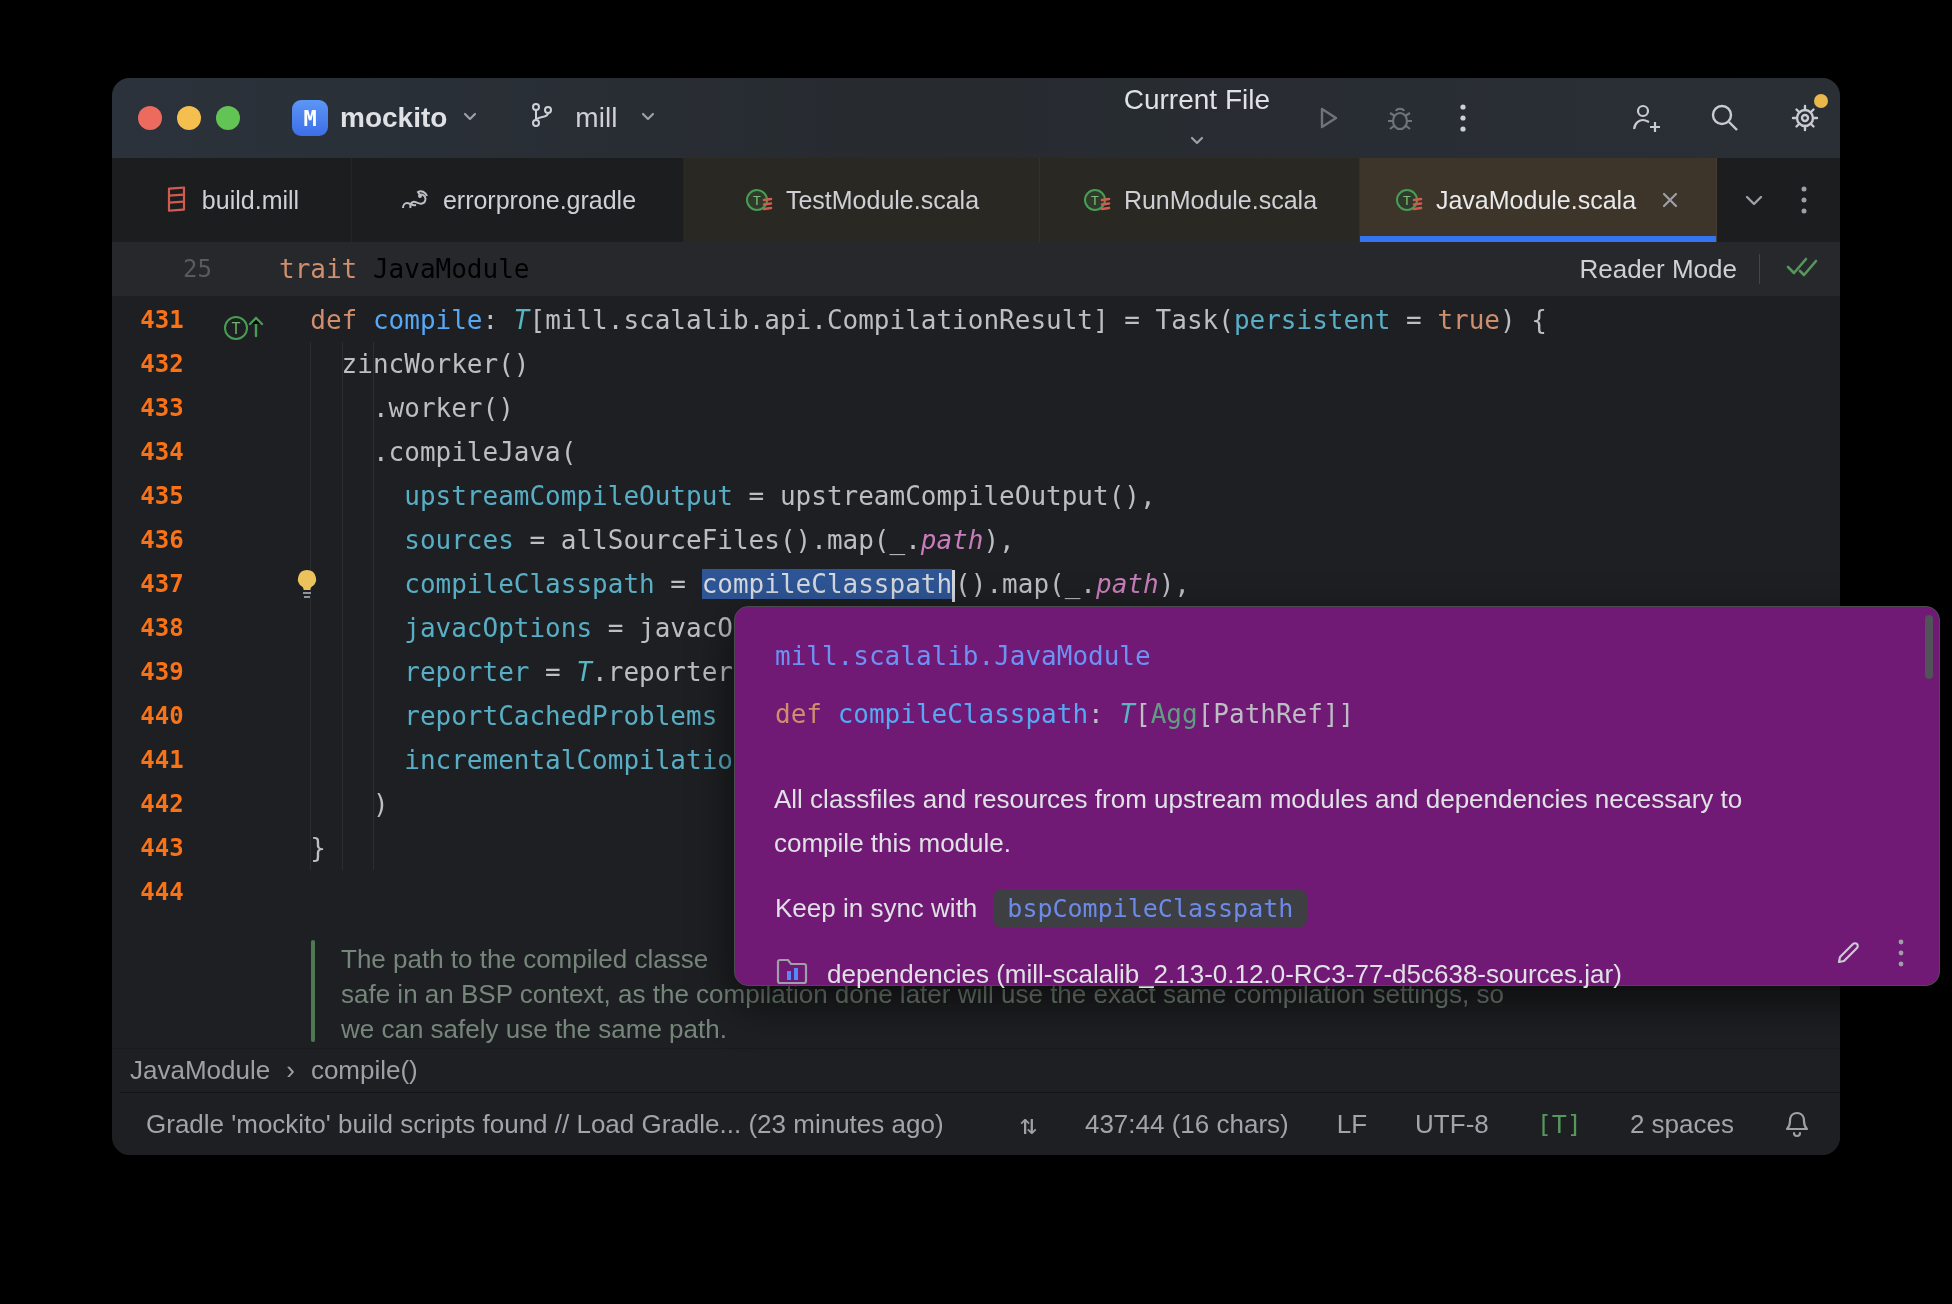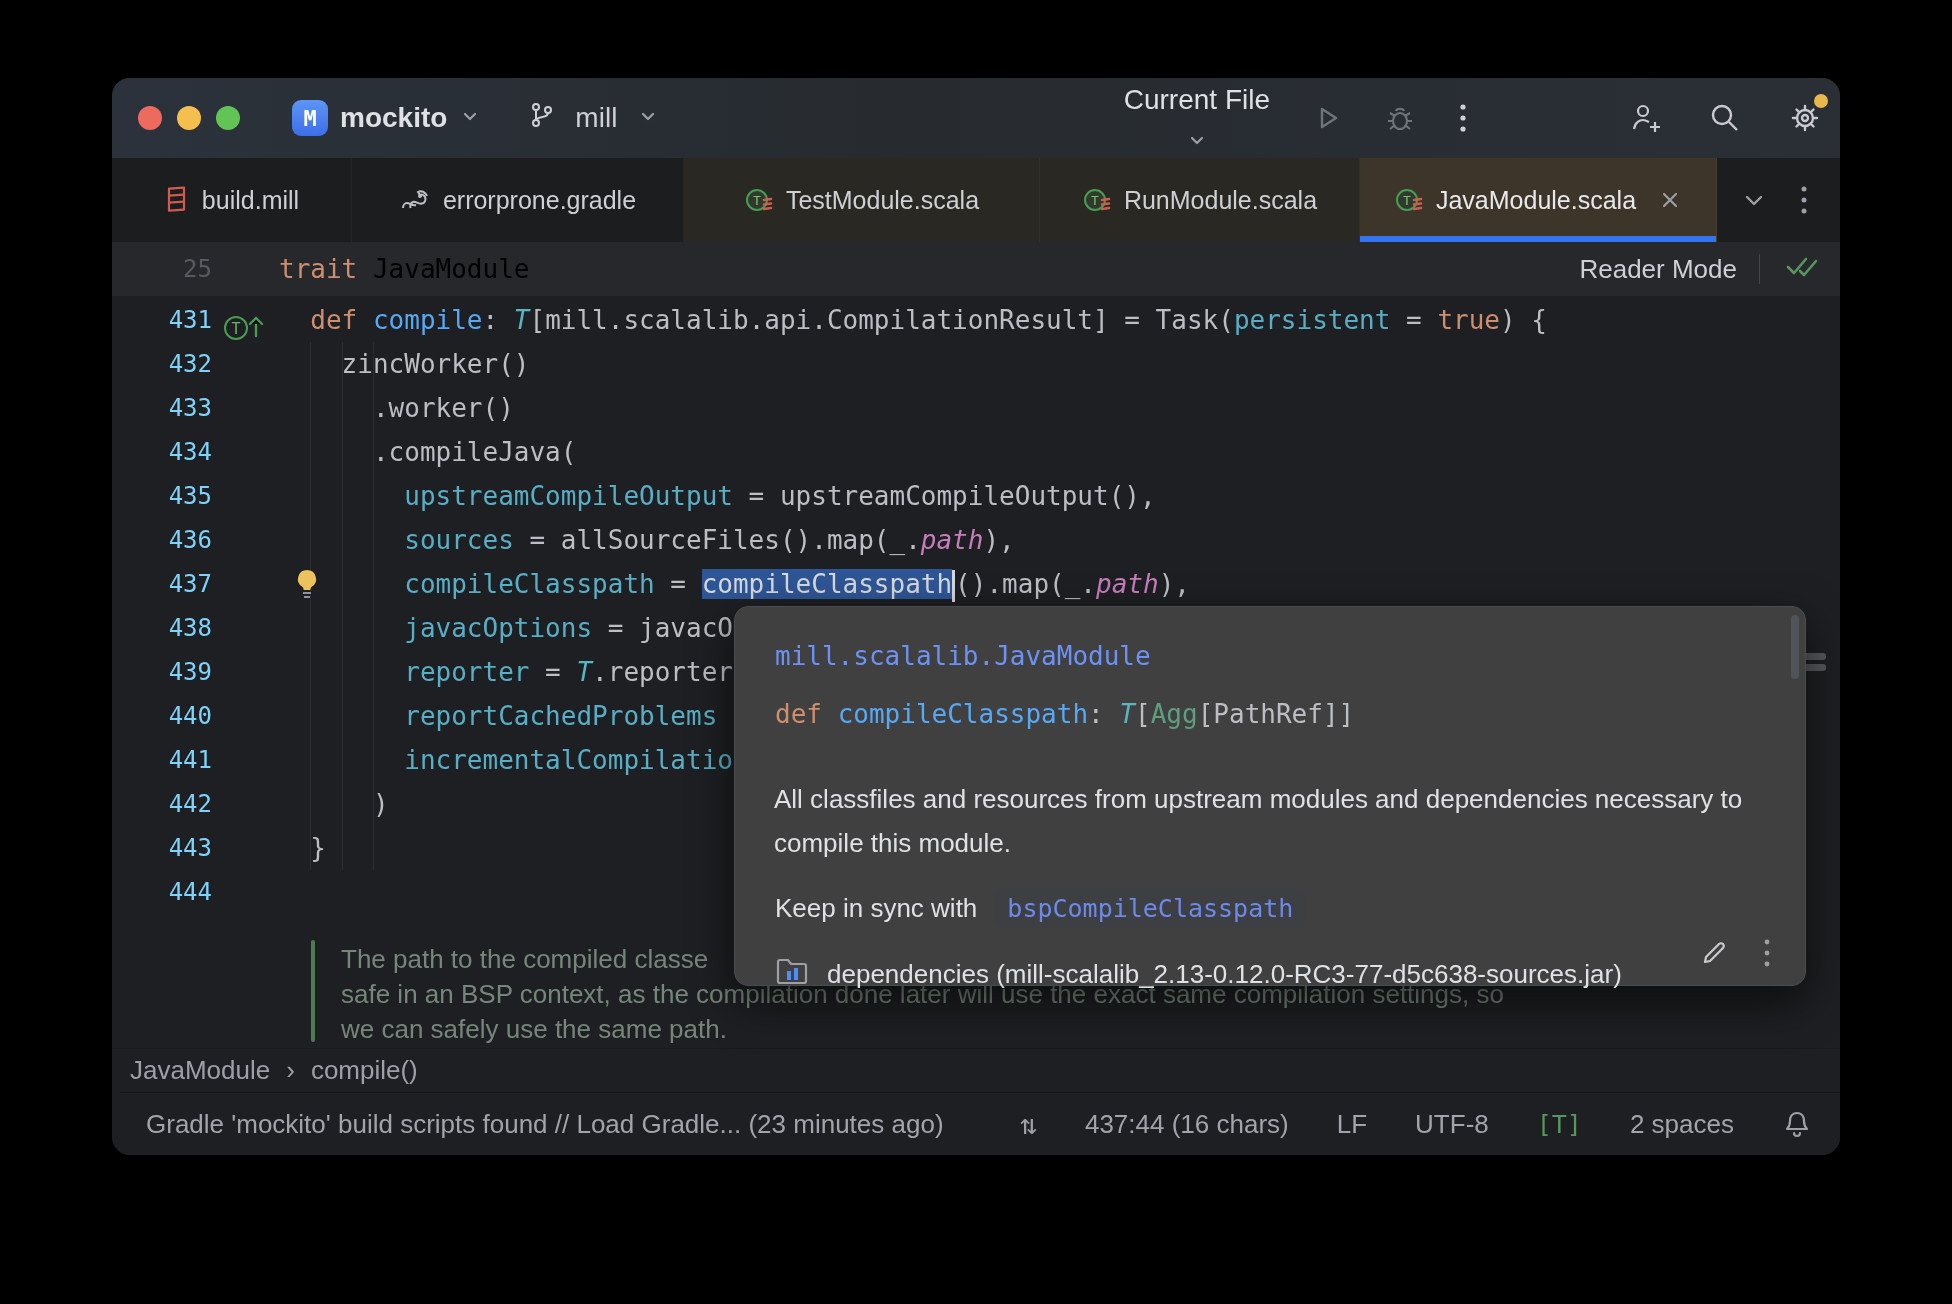--- a/index.html
+++ b/index.html
@@ -39,21 +39,21 @@
   .sticky .scode{margin-left:67px;}
   .sticky-right{position:absolute;right:20px;display:flex;align-items:center;gap:22px;
     font-family:"Liberation Sans",sans-serif;}
   .reader{color:#CED0D6;font-size:26px;}
   .vsep{width:1px;height:30px;background:#43454A;}
   
   .editor{position:absolute;left:0;top:218px;width:100%;height:752px;background:#1E1F22;}
   .rows{position:absolute;left:0;top:2px;width:100%;}
   .row{display:flex;height:44px;align-items:center;position:relative;}
   .gut{width:158px;flex:none;display:flex;align-items:center;position:relative;}
-  .gut .n{width:100px;text-align:right;color:#7dd3fc;font-size:24px;font-family:"DejaVu Sans Mono",monospace;}
+  .gut .n{width:100px;text-align:center;color:#f97316;font-size:24px;font-family:"DejaVu Sans Mono",monospace;font-weight:bold;}
   .gut .gicon{position:absolute;left:110px;top:4px;}
   .bulb{position:absolute;left:181px;top:6px;}
   .code{flex:1;padding-left:9px;}
   .code pre{margin:0;font-family:"DejaVu Sans Mono",monospace;font-size:26px;line-height:44px;color:#BCBEC4;}
   .kw{color:#CF8E6D;} .fn{color:#57A8F5;} .arg{color:#58AEC5;} .type{color:#56B6C2;font-style:italic;}
   .cls{color:#5F9E81;} .field{color:#C77DBB;font-style:italic;}
   .sel{background:#2E5595;color:#D5D8DC;}
   .caret{display:inline-block;width:0;height:32px;border-left:3px solid #D4D7DC;vertical-align:middle;}
   .guide{position:absolute;top:46px;width:1px;height:528px;background:#2B2D31;}
   .doc-block{position:absolute;left:0;top:642px;width:100%;font-size:26px;color:#76867A;}
@@ -65,21 +65,21 @@
   .crumbs{position:absolute;left:0;top:970px;width:100%;height:44px;border-top:1px solid #191A1C;
     display:flex;align-items:center;gap:16px;padding-left:18px;box-sizing:border-box;
     color:#9DA0A6;font-size:26px;background:#1E1F22;}
   .statusbar{position:absolute;left:8px;top:1014px;width:100%;height:63px;border-top:1px solid #141516;
     display:flex;align-items:center;color:#A1A4AB;font-size:26px;background:#1E1F22;box-sizing:border-box;
     padding:0 36px 0 26px;}
   .st-right{margin-left:auto;display:flex;align-items:center;gap:48px;}
   .st-badge{color:#57965C;font-family:"DejaVu Sans Mono",monospace;font-size:25px;}
   .st-sync{color:#9DA0A6;font-size:28px;font-family:"DejaVu Sans Mono",monospace;}
   
-  .popup{position:absolute;left:734px;top:606px;width:1072px;height:380px;background:#404040;
+  .popup{position:absolute;left:734px;top:606px;width:1206px;height:380px;background:#701a75;
     border:1px solid #4A4C50;border-radius:14px;box-shadow:0 16px 44px rgba(0,0,0,0.6);z-index:20;box-sizing:border-box;}
   .pp-mono{font-family:"DejaVu Sans Mono",monospace;font-size:26px;}
   .pp-qual{position:absolute;left:40px;top:34px;color:#6C92F5;}
   .pp-sig{position:absolute;left:40px;top:92px;color:#BCBEC4;}
   .pp-desc{position:absolute;left:39px;color:#DFE1E5;font-size:26px;line-height:44px;white-space:pre;}
   .pp-sync{position:absolute;left:40px;top:282px;display:flex;align-items:center;gap:16px;color:#DFE1E5;font-size:26px;}
   .chip{background:#3D3F43;border-radius:9px;padding:5px 14px;color:#6C8AE8;
     font-family:"DejaVu Sans Mono",monospace;font-size:25px;}
   .pp-footer{position:absolute;left:40px;top:348px;display:flex;align-items:center;gap:18px;
     color:#DFE1E5;font-size:26px;}

